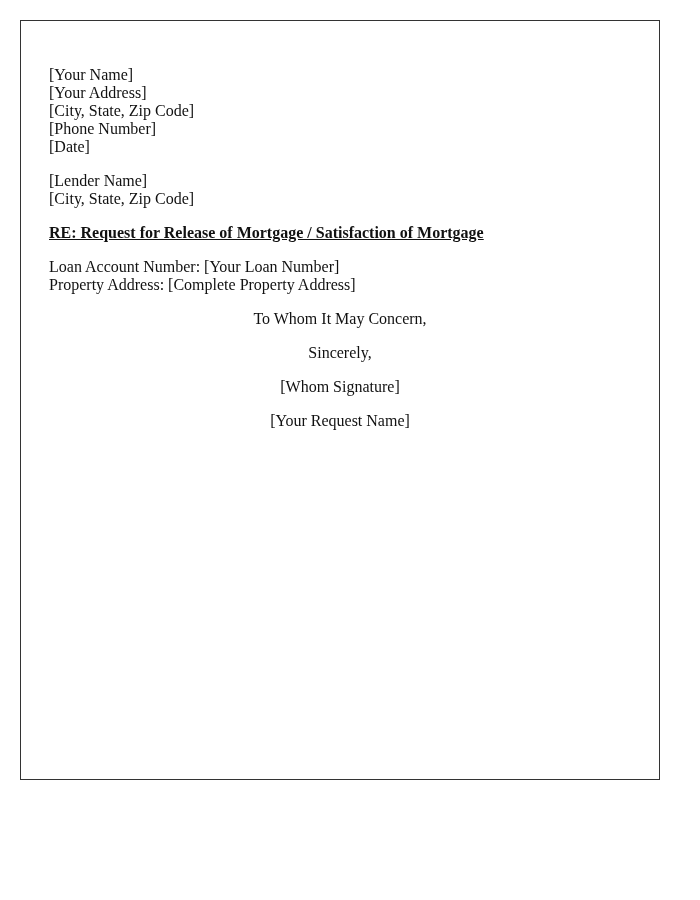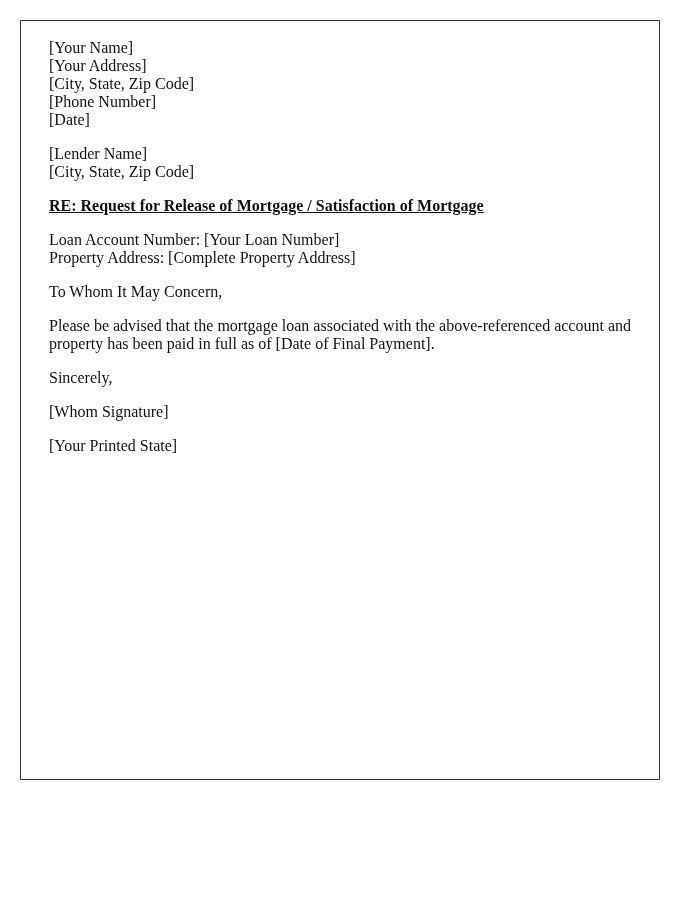--- a/index.html
+++ b/index.html
@@ -17,31 +17,32 @@
       color: #111111;
     }
     .letter {
       position: absolute;
       left: 20px;
       top: 20px;
       width: 640px;
       height: 760px;
       border: 1px solid #333333;
       box-sizing: border-box;
-      padding: 18px 28px 0 28px;
+      padding: 45px 28px 0 28px;
     }
     .block {
       margin: 0 0 16px 0;
     }
     .line {
       display: block;
       white-space: nowrap;
     }
     .para {
       margin: 0 0 16px 0;
+      text-align: center;
     }
     .subject {
       font-weight: bold;
       margin: 0 0 16px 0;
       text-decoration: underline;
     }
   </style>
 </head>
 <body>
 
@@ -62,19 +63,18 @@
 
   <p class="subject">RE: Request for Release of Mortgage / Satisfaction of Mortgage</p>
 
   <div class="block">
     <span class="line">Loan Account Number: [Your Loan Number]</span>
     <span class="line">Property Address: [Complete Property Address]</span>
   </div>
 
   <p class="para">To Whom It May Concern,</p>
 
-  <p class="para">Please be advised that the mortgage loan associated with the above-referenced account and property has been paid in full as of [Date of Final Payment].</p>
 
   <p class="para">Sincerely,</p>
   <p class="para">[Whom Signature]</p>
-  <p class="para">[Your Printed State]</p>
+  <p class="para">[Your Request Name]</p>
 
 </div>
 
 </body></html>

